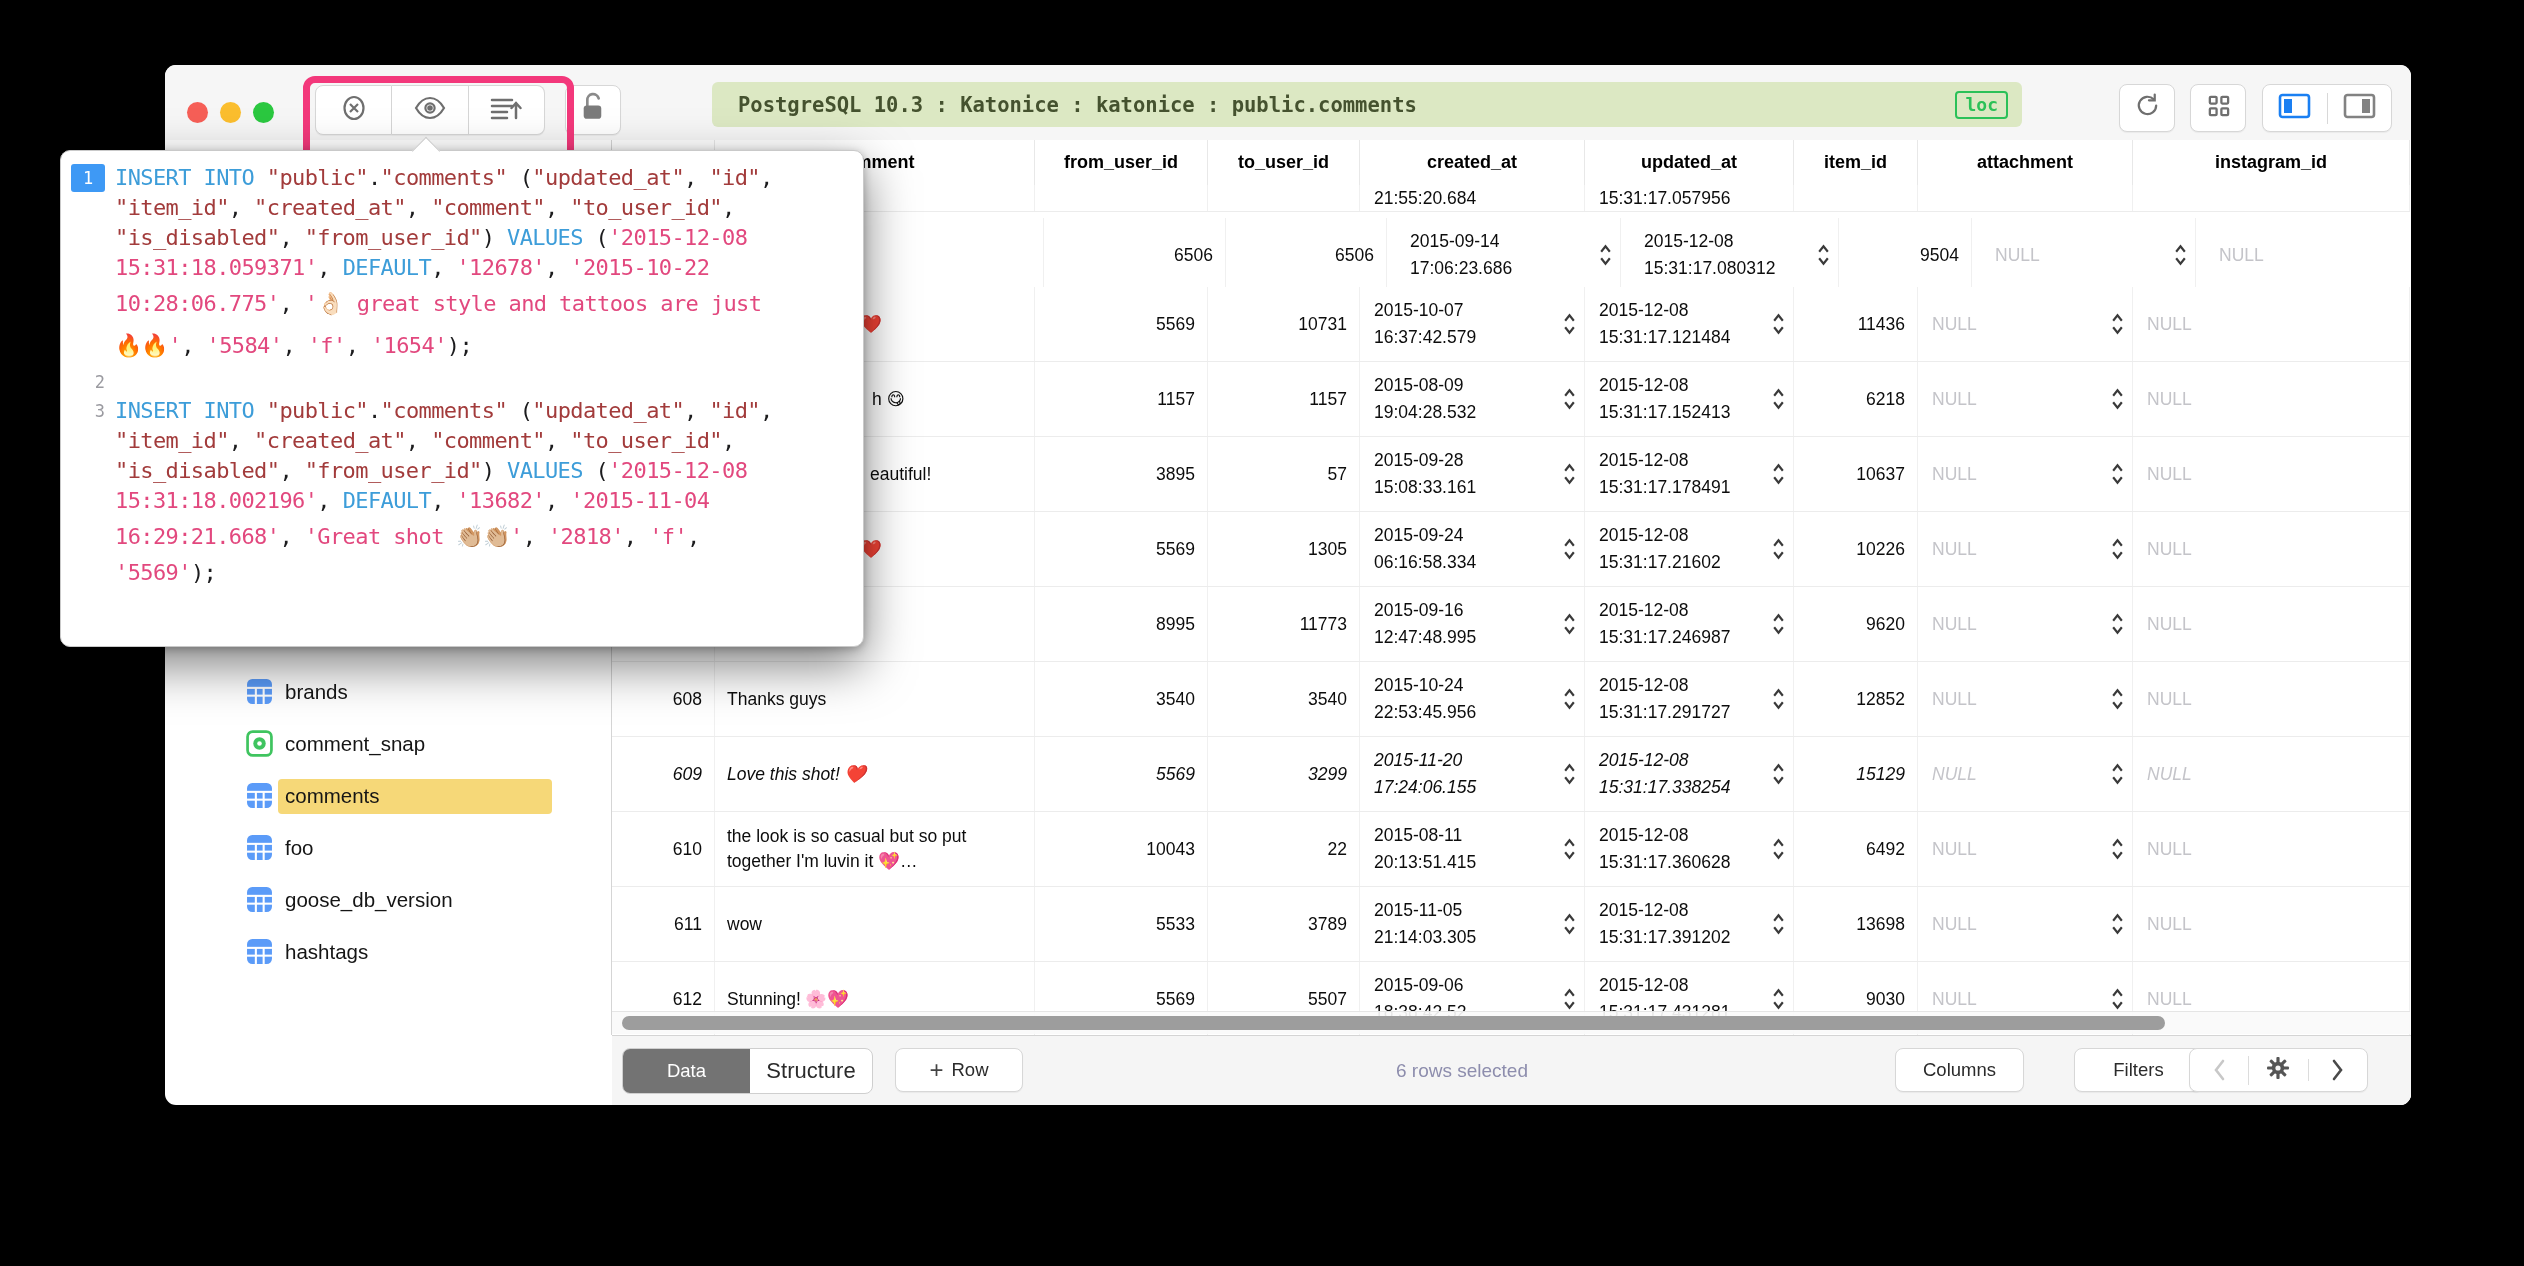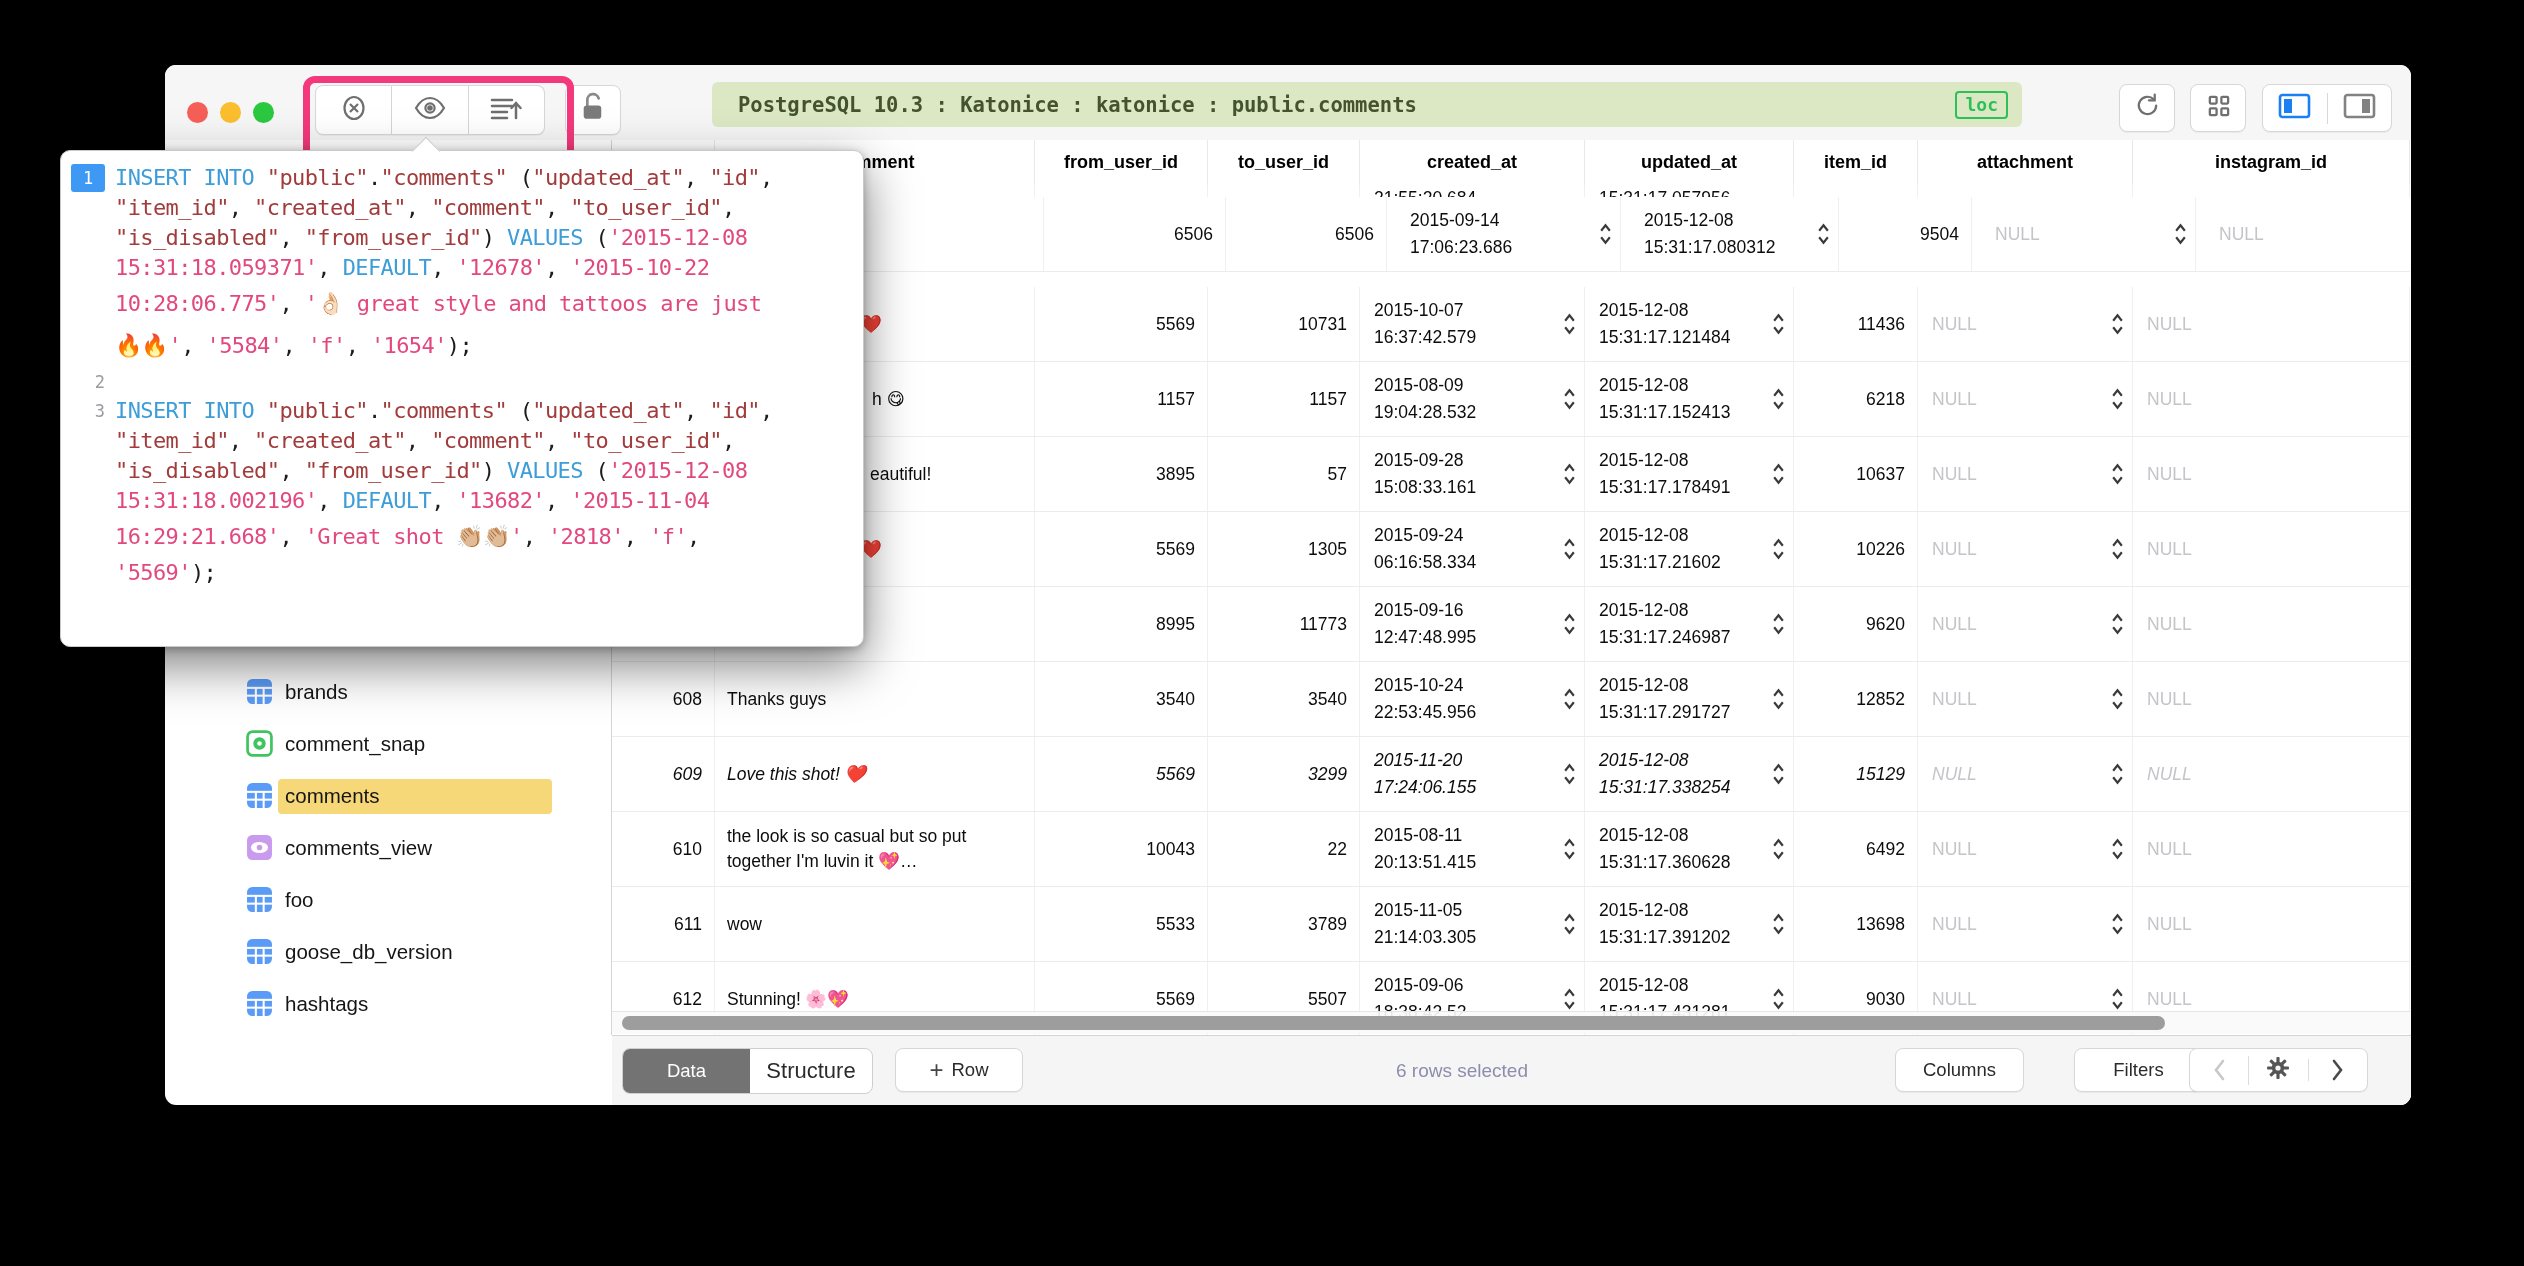--- a/index.html
+++ b/index.html
@@ -194,28 +194,20 @@
                   <line x1="1" y1="9.5" x2="25" y2="9.5"></line>
                   <line x1="1" y1="17" x2="25" y2="17"></line>
                   <line x1="9.5" y1="9.5" x2="9.5" y2="25"></line>
                   <line x1="17" y1="9.5" x2="17" y2="25"></line>
                 </g>
               </svg></span>
             <span class="lb">comments</span>
           </div>
           <div class="sb-item">
             <span class="ic"><svg width="27" height="27" viewBox="0 0 26 26">
-                <rect x="1" y="1" width="24" height="24" rx="5" fill="#c89bef"></rect>
-                <ellipse cx="13" cy="13" rx="8.2" ry="5.4" fill="#fff"></ellipse>
-                <circle cx="13" cy="13" r="2.7" fill="#c89bef"></circle>
-              </svg></span>
-            <span class="lb">comments_view</span>
-          </div>
-          <div class="sb-item">
-            <span class="ic"><svg width="27" height="27" viewBox="0 0 26 26">
                 <rect x="1" y="1" width="24" height="24" rx="5" fill="#5b9bf8"></rect>
                 <g stroke="#fff" stroke-width="2">
                   <line x1="1" y1="9.5" x2="25" y2="9.5"></line>
                   <line x1="1" y1="17" x2="25" y2="17"></line>
                   <line x1="9.5" y1="9.5" x2="9.5" y2="25"></line>
                   <line x1="17" y1="9.5" x2="17" y2="25"></line>
                 </g>
               </svg></span>
             <span class="lb">foo</span>
           </div>
@@ -268,21 +260,21 @@
             <div class="td c-dt">
               <span style="position:absolute;left:14px;top:0;line-height:26px;">21:55:20.684</span>
             </div>
             <div class="td c-dt">
               <span style="position:absolute;left:14px;top:0;line-height:26px;">15:31:17.057956</span>
             </div>
             <div class="td c-num"></div>
             <div class="td c-null"></div>
             <div class="td c-null"></div>
           </div>
-          <div class="trow" style="top: 12px; grid-template-columns: 103px 320px 173px 152px 225px 209px 124px 215px 277px; gap: 9px;">
+          <div class="trow" style="top: 33px; grid-template-columns: 103px 320px 173px 152px 225px 209px 124px 215px 277px; gap: 9px;">
             <div class="td c-num">
               <span></span>
             </div>
             <div class="td c-comment">
               <span></span>
             </div>
             <div class="td c-num">
               <span>6506</span>
             </div>
             <div class="td c-num">

